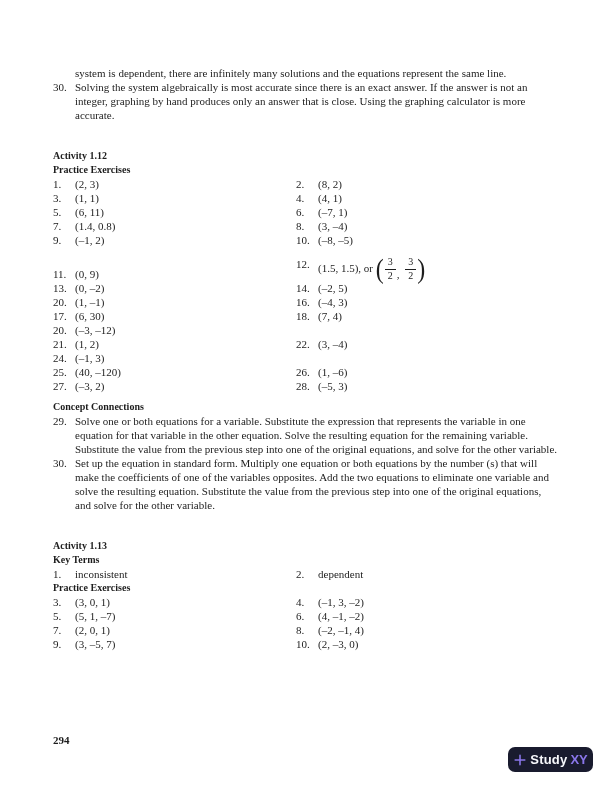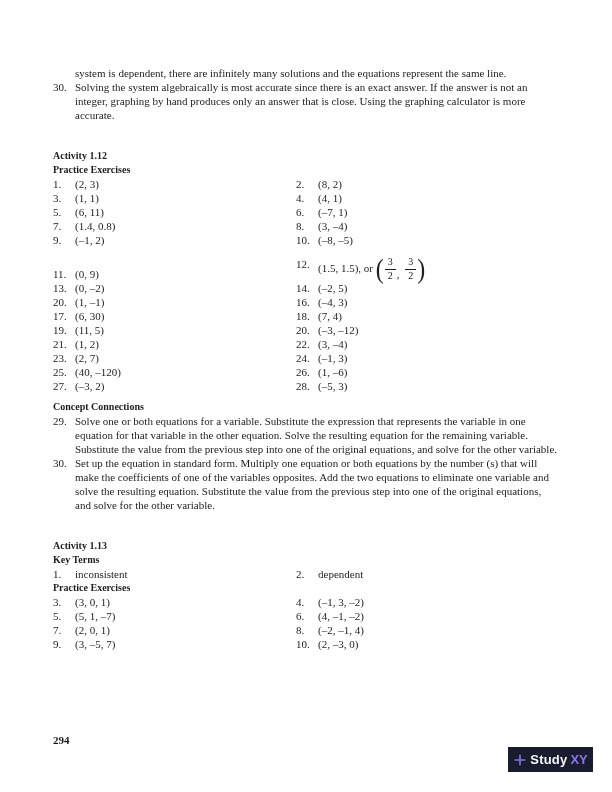--- a/index.html
+++ b/index.html
@@ -32,21 +32,21 @@
   .big-paren { font-size:24px; line-height:1; font-weight:400; transform:scaleY(1.1); }
   .frac { display:inline-flex; flex-direction:column; align-items:center; line-height:1; font-size:10px; margin:0 1px; }
   .frac-num { padding:0 3px 1.5px; }
   .frac-den { border-top:1px solid #1d1d1d; padding:1.5px 3px 0; }
   .frac-sep { align-self:flex-end; margin:0 2px 0 0; }
 
   .page-num { position:absolute; left:53px; top:733px; font-weight:bold; }
 
   .brand {
     position:absolute; left:508px; top:747px; width:85px; height:25px;
-    background:#191b2e; border-radius:0;
+    background:#191b2e; border-radius:7px;
     display:flex; align-items:center; justify-content:center; gap:3px;
     font-family:"Liberation Sans","DejaVu Sans",sans-serif;
     font-weight:bold; font-size:13px; line-height:1;
   }
   .brand-study { color:#f7f8fc; letter-spacing:0.2px; }
   .brand-xy { color:#8a76ea; }
   .plus-icon-svg { width:14px; height:14px; display:block; }
 </style>
 </head>
 <body>
@@ -165,44 +165,36 @@
           <div class="ex-cell left">
             <span class="ex-num">17.</span>
             <span class="ex-val">(6, 30)</span>
           </div>
           <div class="ex-cell right">
             <span class="ex-num">18.</span>
             <span class="ex-val">(7, 4)</span>
           </div>
         </div>
         <div class="ex-row">
-          <div class="ex-cell left">
-            <span class="ex-num">19.</span>
-            <span class="ex-val">(11, 5)</span>
-          </div>
           <div class="ex-cell right">
             <span class="ex-num">20.</span>
             <span class="ex-val">(–3, –12)</span>
           </div>
         </div>
         <div class="ex-row">
           <div class="ex-cell left">
             <span class="ex-num">21.</span>
             <span class="ex-val">(1, 2)</span>
           </div>
           <div class="ex-cell right">
             <span class="ex-num">22.</span>
             <span class="ex-val">(3, –4)</span>
           </div>
         </div>
         <div class="ex-row">
-          <div class="ex-cell left">
-            <span class="ex-num">23.</span>
-            <span class="ex-val">(2, 7)</span>
-          </div>
           <div class="ex-cell right">
             <span class="ex-num">24.</span>
             <span class="ex-val">(–1, 3)</span>
           </div>
         </div>
         <div class="ex-row">
           <div class="ex-cell left">
             <span class="ex-num">25.</span>
             <span class="ex-val">(40, –120)</span>
           </div>

